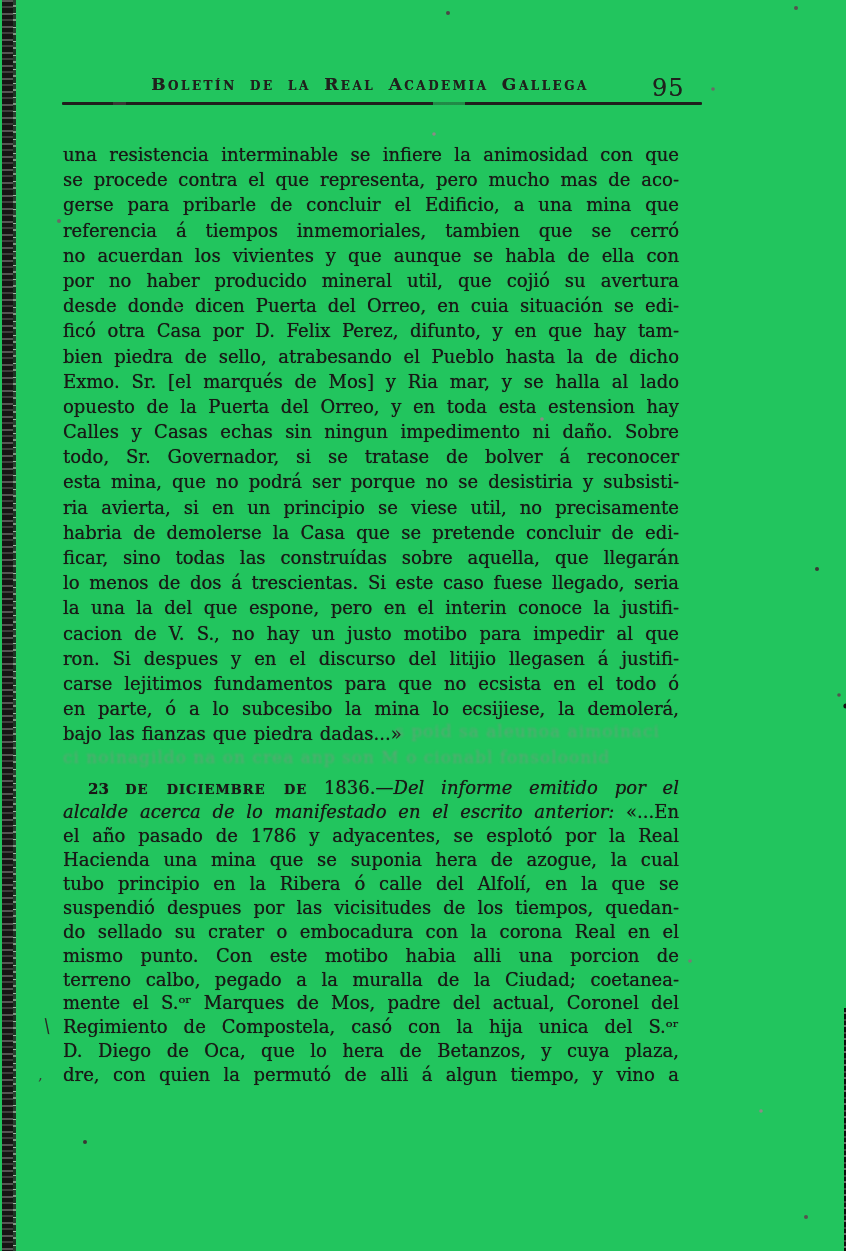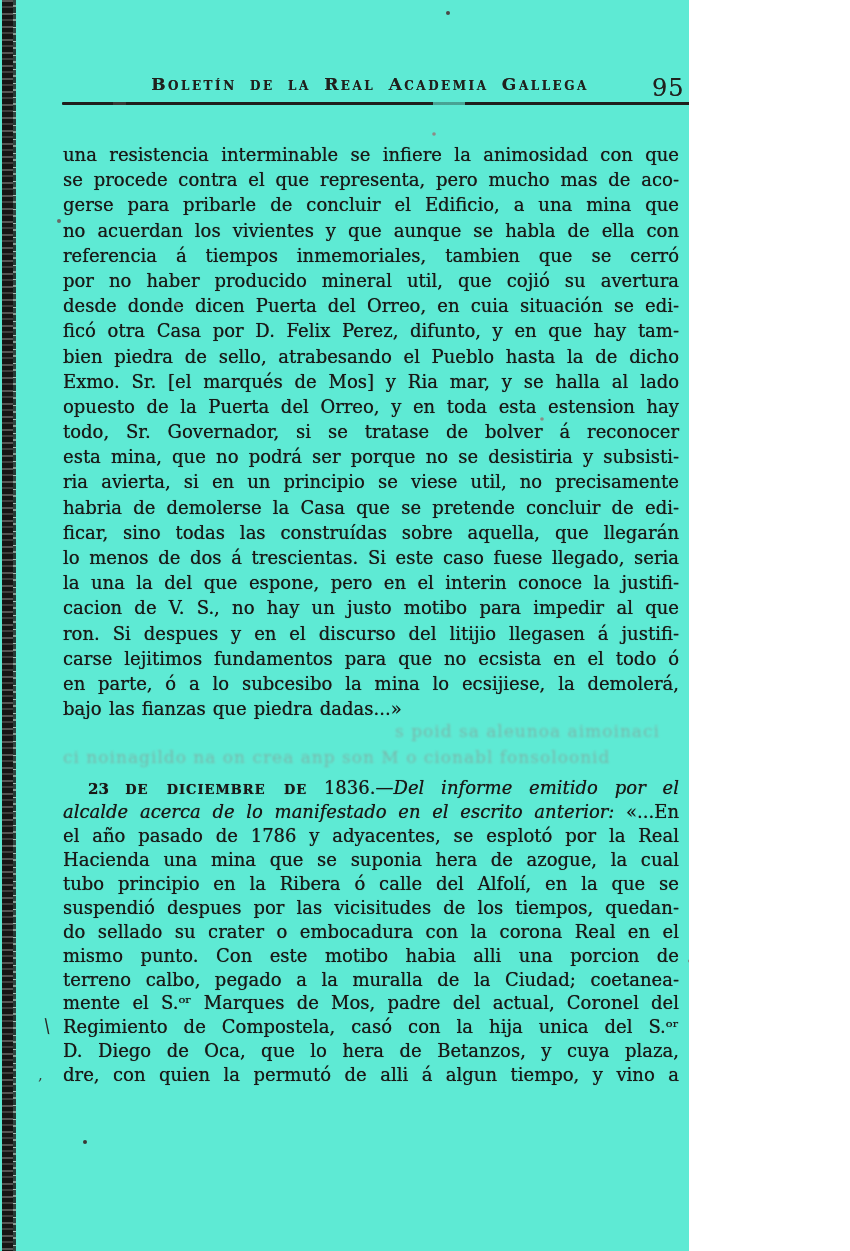--- a/index.html
+++ b/index.html
@@ -1,18 +1,18 @@
 <!DOCTYPE html>
 <html><head>
 <meta charset="utf-8">
 <style>
   html,body{margin:0;padding:0;}
   .page{
-    position:relative;width:689px;height:1251px;overflow:hidden;
-    background:#5eead4;color:#1b1a18;
+    position:relative;width:846px;height:1251px;overflow:hidden;
+    background:#22c55e;color:#1b1a18;
     font-family:"DejaVu Serif","Liberation Serif",serif;
   }
   
   .gutter{position:absolute;left:0;top:0;width:18px;height:1251px;}
   .gutter .dark{
     position:absolute;left:2px;top:0;width:11px;height:100%;
     background:
       repeating-linear-gradient(180deg, rgba(250,250,247,.28) 0 2px, rgba(0,0,0,0) 2px 6px, rgba(250,250,247,.18) 6px 8px, rgba(0,0,0,0) 8px 13px),
       #161514;
   }
@@ -96,28 +96,29 @@
   <div class="runhead">
     <div class="title">Boletín de la Real Academia Gallega</div>
     <div class="pagenum">95</div>
   </div>
   <div class="rule"></div>
 
   <div class="textblock" id="para1">
       <div class="line"><span class="seg-n">una resistencia interminable se infiere la animosidad con que</span></div>
       <div class="line"><span class="seg-n">se procede contra el que representa, pero mucho mas de aco-</span></div>
       <div class="line"><span class="seg-n">gerse para pribarle de concluir el Edificio, a una mina que</span></div>
+      <div class="line"><span class="seg-n">referencia á tiempos inmemoriales, tambien que se cerró</span></div>
       <div class="line"><span class="seg-n">no acuerdan los vivientes y que aunque se habla de ella con</span></div>
-      <div class="line"><span class="seg-n">referencia á tiempos inmemoriales, tambien que se cerró</span></div>
       <div class="line"><span class="seg-n">por no haber producido mineral util, que cojió su avertura</span></div>
       <div class="line"><span class="seg-n">desde donde dicen Puerta del Orreo, en cuia situación se edi-</span></div>
       <div class="line"><span class="seg-n">ficó otra Casa por D. Felix Perez, difunto, y en que hay tam-</span></div>
       <div class="line"><span class="seg-n">bien piedra de sello, atrabesando el Pueblo hasta la de dicho</span></div>
       <div class="line"><span class="seg-n">Exmo. Sr. [el marqués de Mos] y Ria mar, y se halla al lado</span></div>
       <div class="line"><span class="seg-n">opuesto de la Puerta del Orreo, y en toda esta estension hay</span></div>
+      <div class="line"><span class="seg-n">Calles y Casas echas sin ningun impedimento ni daño. Sobre</span></div>
       <div class="line"><span class="seg-n">todo, Sr. Governador, si se tratase de bolver á reconocer</span></div>
       <div class="line"><span class="seg-n">esta mina, que no podrá ser porque no se desistiria y subsisti-</span></div>
       <div class="line"><span class="seg-n">ria avierta, si en un principio se viese util, no precisamente</span></div>
       <div class="line"><span class="seg-n">habria de demolerse la Casa que se pretende concluir de edi-</span></div>
       <div class="line"><span class="seg-n">ficar, sino todas las construídas sobre aquella, que llegarán</span></div>
       <div class="line"><span class="seg-n">lo menos de dos á trescientas. Si este caso fuese llegado, seria</span></div>
       <div class="line"><span class="seg-n">la una la del que espone, pero en el interin conoce la justifi-</span></div>
       <div class="line"><span class="seg-n">cacion de V. S., no hay un justo motibo para impedir al que</span></div>
       <div class="line"><span class="seg-n">ron. Si despues y en el discurso del litijio llegasen á justifi-</span></div>
       <div class="line"><span class="seg-n">carse lejitimos fundamentos para que no ecsista en el todo ó</span></div>

